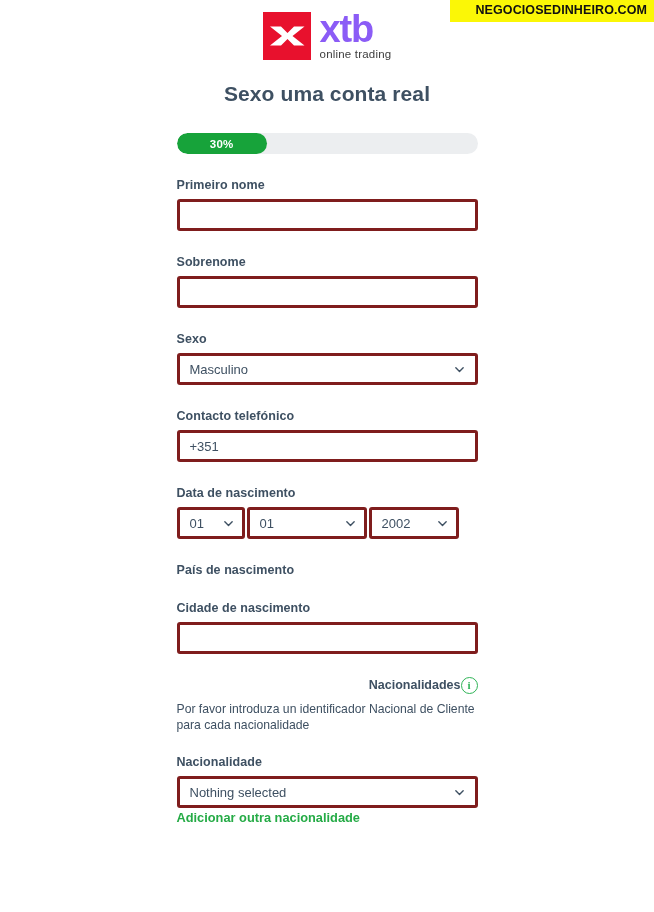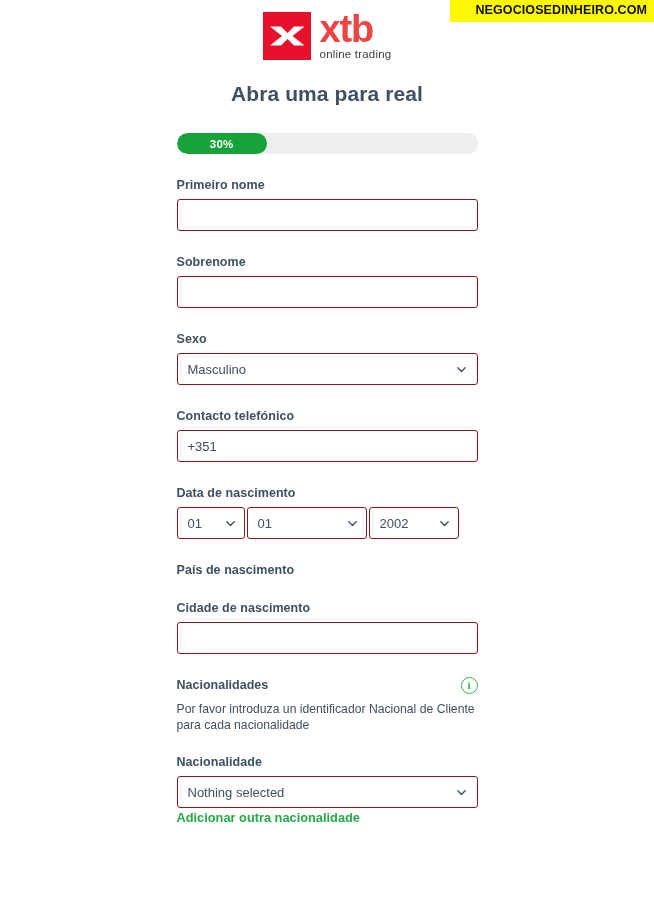--- a/index.html
+++ b/index.html
@@ -60,21 +60,21 @@
   .logo-mark svg { display: block; }
   .logo-text {
     display: flex;
     flex-direction: column;
     justify-content: center;
     line-height: 1;
   }
   .logo-word {
     font-size: 38px;
     font-weight: bold;
-    color: #ef4444;
+    color: #8b5cf6;
     letter-spacing: -1.2px;
     line-height: 0.95;
     font-family: "Liberation Sans", sans-serif;
   }
   .logo-sub {
     font-size: 11.5px;
     color: #3d3d3d;
     letter-spacing: 0.2px;
     margin-top: 2px;
     font-family: "Liberation Sans", sans-serif;
@@ -131,21 +131,21 @@
     font-weight: bold;
     color: #3e5062;
     margin-bottom: 7px;
     letter-spacing: 0.05px;
   }
 
   .input,
   .select {
     width: 100%;
     height: 32px;
-    border: 1px solid #7f1d1d;
+    border: 3px solid #7f1d1d;
     border-radius: 3px;
     background: #ffffff;
     font-size: 13px;
     color: #3e5062;
     padding: 0 10px;
     display: flex;
     align-items: center;
     font-family: "Liberation Sans", sans-serif;
   }
   .input { color: #3e5062; }
@@ -170,21 +170,21 @@
     gap: 2px;
   }
   .date-row .select.day   { width: 68px;  padding: 0 8px 0 10px; }
   .date-row .select.month { width: 120px; padding: 0 8px 0 10px; }
   .date-row .select.year  { width: 90px;  padding: 0 8px 0 10px; }
 
   
   .nat-head {
     display: flex;
     align-items: flex-start;
-    justify-content: space-between;
+    justify-content: flex-end;
   }
   .nat-title {
     font-size: 12.5px;
     font-weight: bold;
     color: #3e5062;
   }
   .info-icon {
     width: 17px;
     height: 17px;
     border: 1.3px solid #2fb457;
@@ -232,21 +232,21 @@
           <path d="M2 3.5 L13 3.5 L19.5 10 L26 3.5 L36.5 3.5 L24.5 13 L36.5 22.5 L26 22.5 L19.5 16 L13 22.5 L2 22.5 L14 13 Z" fill="#ffffff"></path>
         </svg>
       </div>
       <div class="logo-text">
         <div class="logo-word">xtb</div>
         <div class="logo-sub">online trading</div>
       </div>
     </div>
   </div>
 
-  <div class="heading">Abra uma para real</div>
+  <div class="heading">Sexo uma conta real</div>
 
   <div class="form">
 
     <div class="progress-wrap">
       <div class="progress-bar">
         <span class="progress-label">30%</span>
       </div>
     </div>
 
     <div class="field">

